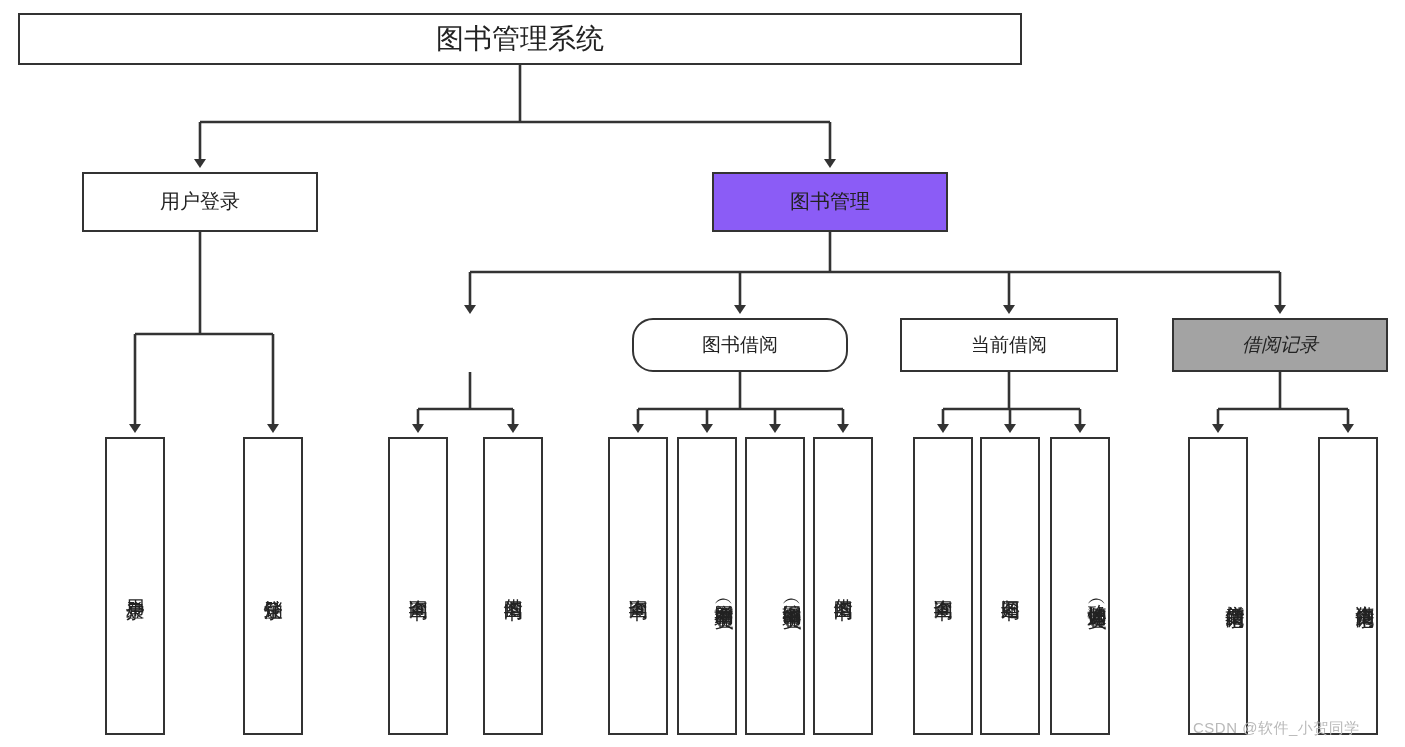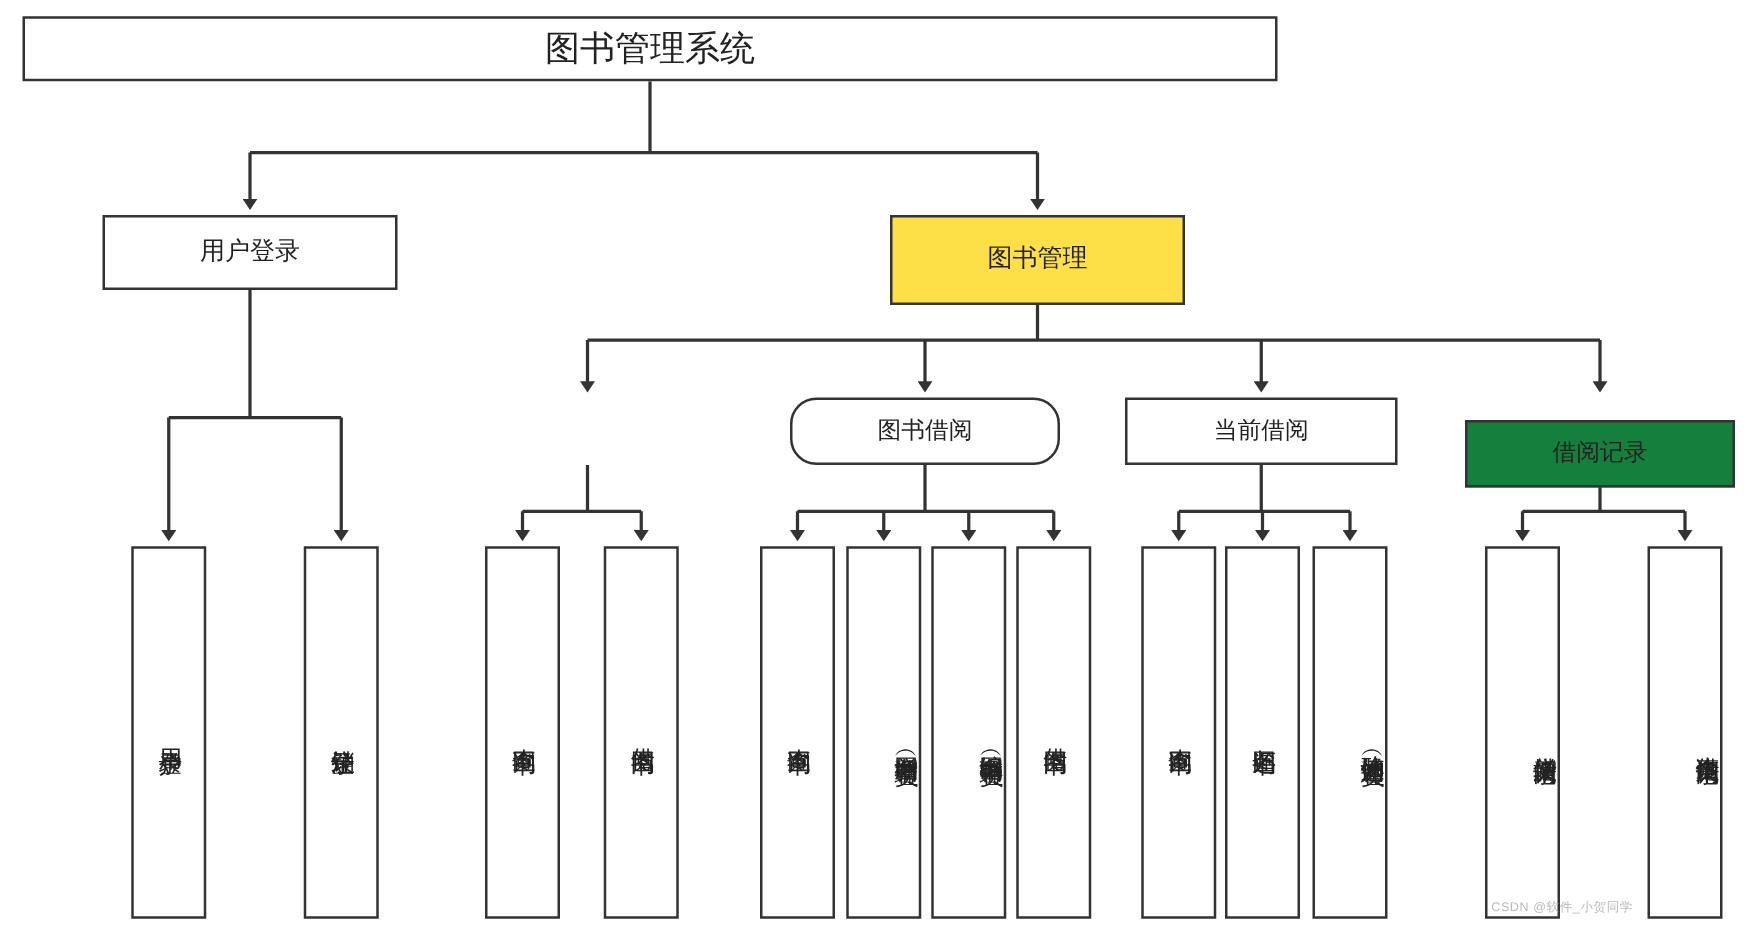--- a/index.html
+++ b/index.html
@@ -42,21 +42,21 @@
     text-orientation:upright;
     align-items:flex-start;
     justify-content:center;
     padding-top:14px;
     letter-spacing:1px;
     white-space:normal;
   }
   .node.leaf.short{align-items:center;padding-top:0;}
   .watermark{
     position:absolute;
-    font-size:10px;
+    font-size:15px;
     color:#b9b9b9;
     letter-spacing:0.5px;
     z-index:3;
     white-space:nowrap;
     user-select:none;
   }
 </style>
 </head>
 <body>
 
@@ -108,25 +108,25 @@
       <path d="M1280,372 L1280,409"></path>
       <path d="M1218,409 L1348,409"></path>
       <path d="M1218,409 L1218,425" marker-end="url(#arrow)"></path>
       <path d="M1348,409 L1348,425" marker-end="url(#arrow)"></path>
     </g>
   </svg>
 
   <div class="node root" style="left: 18px; top: 13px; width: 1004px; height: 52px; border-color: rgb(51, 51, 51); background: rgb(255, 255, 255); color: rgb(34, 34, 34);">图书管理系统</div>
 
   <div class="node l2" style="left: 82px; top: 172px; width: 236px; height: 60px; border-color: rgb(51, 51, 51); background: rgb(255, 255, 255); color: rgb(34, 34, 34);">用户登录</div>
-  <div class="node l2" style="left: 712px; top: 172px; width: 236px; height: 72px; border-color: rgb(51, 51, 51); background: #fde047; color: rgb(34, 34, 34);">图书管理</div>
+  <div class="node l2" style="left: 712px; top: 172px; width: 236px; height: 60px; border-color: rgb(51, 51, 51); background: #8b5cf6; color: rgb(34, 34, 34);">图书管理</div>
 
   <div class="node l3" style="left: 632px; top: 318px; width: 216px; height: 54px; border-color: rgb(51, 51, 51); background: rgb(255, 255, 255); color: rgb(34, 34, 34); border-radius: 21px;">图书借阅</div>
   <div class="node l3" style="left: 900px; top: 318px; width: 218px; height: 54px; border-color: rgb(51, 51, 51); background: rgb(255, 255, 255); color: rgb(34, 34, 34);">当前借阅</div>
-  <div class="node l3" style="left: 1172px; top: 336px; width: 216px; height: 54px; border-color: rgb(51, 51, 51); background: #15803d; color: rgb(34, 34, 34);">借阅记录</div>
+  <div class="node l3" style="left: 1172px; top: 318px; width: 216px; height: 54px; border-color: rgb(51, 51, 51); background: #a3a3a3; color: rgb(34, 34, 34); font-style: italic;">借阅记录</div>
 
   <div class="node leaf short" style="left: 105px; top: 437px; width: 60px; height: 298px; border-color: rgb(51, 51, 51); background: rgb(255, 255, 255); color: rgb(34, 34, 34);">用户登录</div>
   <div class="node leaf short" style="left: 243px; top: 437px; width: 60px; height: 298px; border-color: rgb(51, 51, 51); background: rgb(255, 255, 255); color: rgb(34, 34, 34);">注销登录</div>
   <div class="node leaf short" style="left: 388px; top: 437px; width: 60px; height: 298px; border-color: rgb(51, 51, 51); background: rgb(255, 255, 255); color: rgb(34, 34, 34);">查询图书</div>
   <div class="node leaf short" style="left: 483px; top: 437px; width: 60px; height: 298px; border-color: rgb(51, 51, 51); background: rgb(255, 255, 255); color: rgb(34, 34, 34);">借阅图书</div>
   <div class="node leaf short" style="left: 608px; top: 437px; width: 60px; height: 298px; border-color: rgb(51, 51, 51); background: rgb(255, 255, 255); color: rgb(34, 34, 34);">查询图书</div>
   <div class="node leaf" style="left: 677px; top: 437px; width: 60px; height: 298px; border-color: rgb(51, 51, 51); background: rgb(255, 255, 255); color: rgb(34, 34, 34);">新增图书（管理员）</div>
   <div class="node leaf" style="left: 745px; top: 437px; width: 60px; height: 298px; border-color: rgb(51, 51, 51); background: rgb(255, 255, 255); color: rgb(34, 34, 34);">编辑图书（管理员）</div>
   <div class="node leaf short" style="left: 813px; top: 437px; width: 60px; height: 298px; border-color: rgb(51, 51, 51); background: rgb(255, 255, 255); color: rgb(34, 34, 34);">借阅图书</div>
   <div class="node leaf short" style="left: 913px; top: 437px; width: 60px; height: 298px; border-color: rgb(51, 51, 51); background: rgb(255, 255, 255); color: rgb(34, 34, 34);">查询图书</div>

